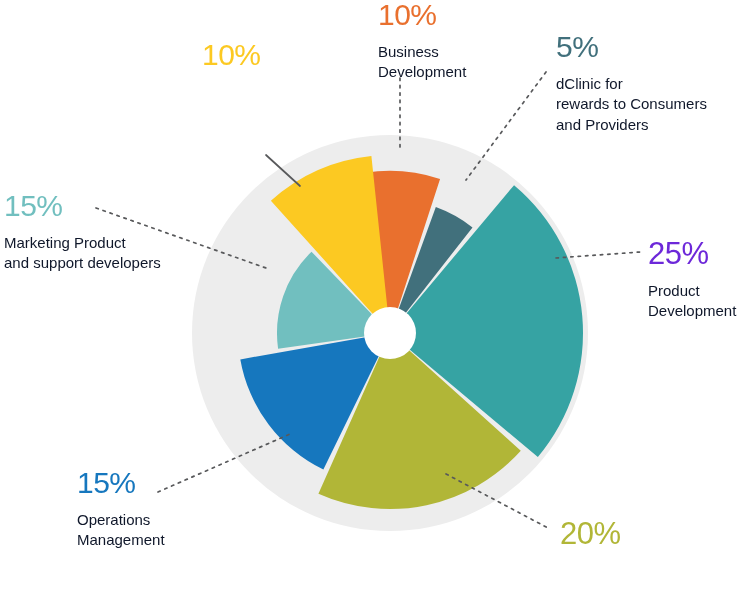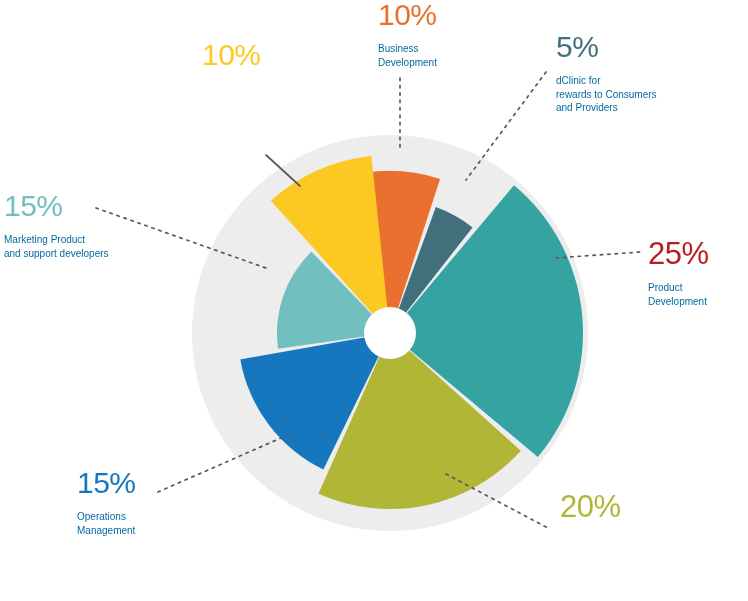--- a/index.html
+++ b/index.html
@@ -38,35 +38,35 @@
   }
   .pct {
     font-size: 30px;
     font-weight: 400;
     letter-spacing: -0.5px;
     display: block;
     margin: 0 0 7px 0;
     white-space: nowrap;
   }
   .desc {
-    font-size: 10px;
+    font-size: 15px;
     font-weight: 400;
-    color: #0369a1;
+    color: #0f172a;
     display: block;
     line-height: 1.35;
     white-space: pre-line;
     margin-top: 12px;
   }
 
   
   #label-legal        { left: 202px; top: 40px;  width: 150px; text-align: left; }
   #label-bizdev       { left: 378px; top: 0px;   width: 160px; text-align: left; }
   #label-rewards      { left: 556px; top: 32px;  width: 190px; text-align: left; }
   #label-product      { left: 648px; top: 238px; width: 100px; text-align: left; }
-  #label-implement    { left: 560px; top: 491px; width: 188px; text-align: left; }
+  #label-implement    { left: 560px; top: 518px; width: 188px; text-align: left; }
   #label-operations   { left: 77px;  top: 468px; width: 160px; text-align: left; }
   #label-marketing    { left: 4px;   top: 191px; width: 190px; text-align: left; }
 
   #label-product .pct    { font-size: 31px; }
   #label-implement .pct  { font-size: 31px; }
 </style>
 </head>
 <body>
 
 <div id="chart-root">
@@ -130,21 +130,21 @@
   </div>
 
   <div class="label-block" id="label-rewards">
     <span class="pct" style="color: rgb(65, 112, 124);">5%</span>
     <span class="desc">dClinic for
 rewards to Consumers
 and Providers</span>
   </div>
 
   <div class="label-block" id="label-product">
-    <span class="pct" style="color: #b91c1c;">25%</span>
+    <span class="pct" style="color: #6d28d9;">25%</span>
     <span class="desc">Product
 Development</span>
   </div>
 
   <div class="label-block" id="label-implement">
     <span class="pct" style="color: rgb(177, 182, 55);">20%</span>
   </div>
 
   <div class="label-block" id="label-operations">
     <span class="pct" style="color: rgb(22, 119, 190);">15%</span>

